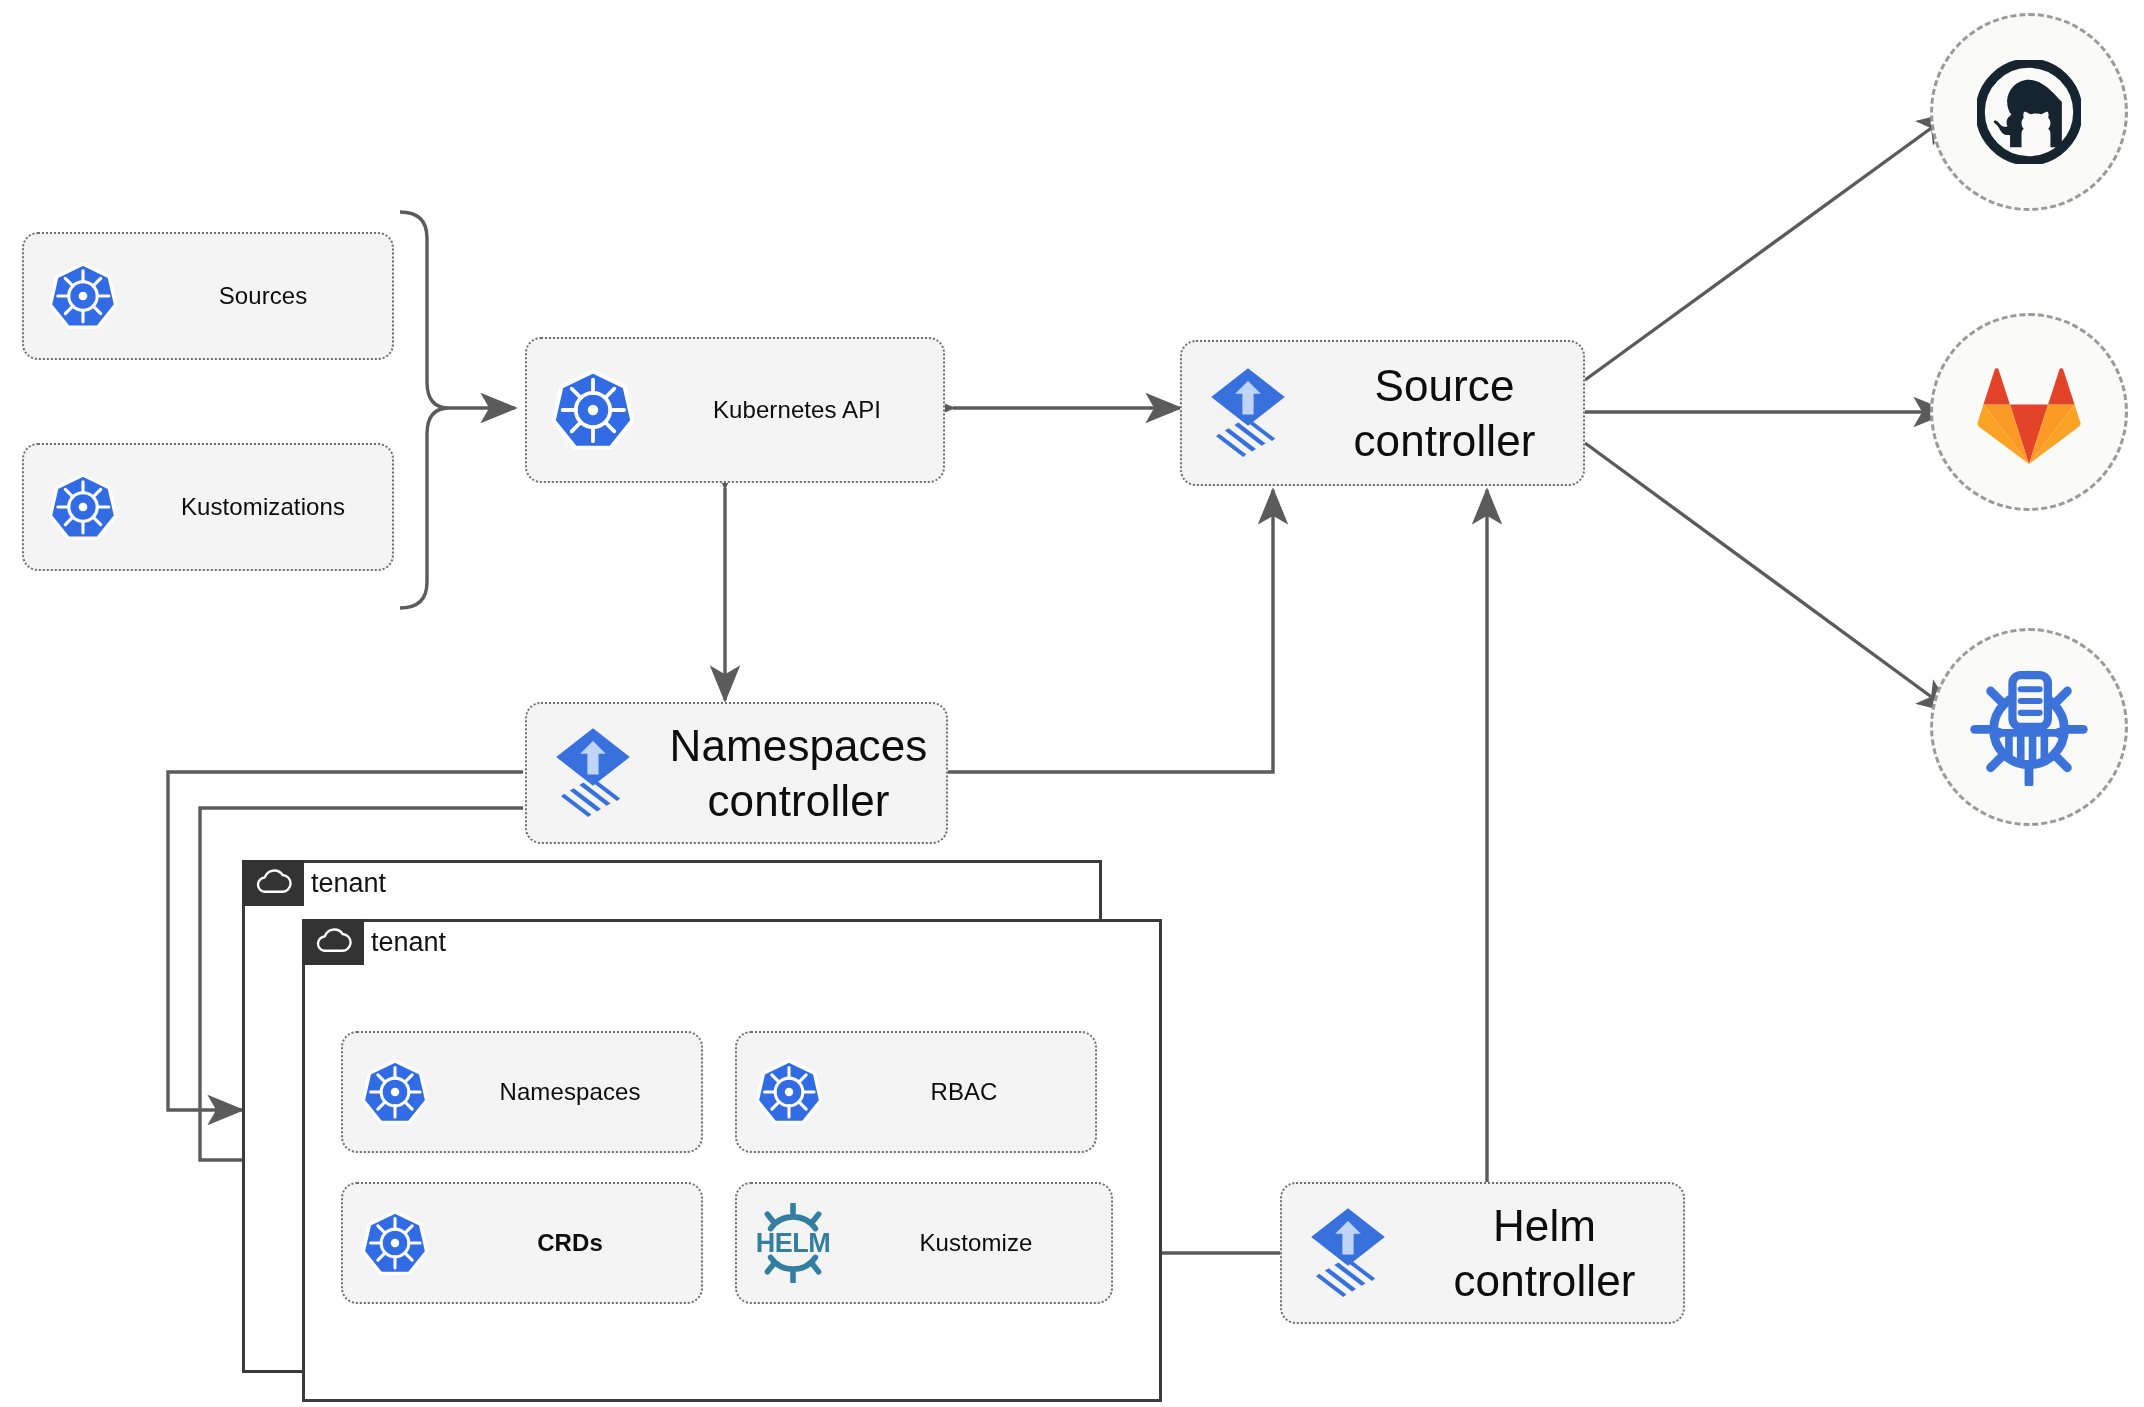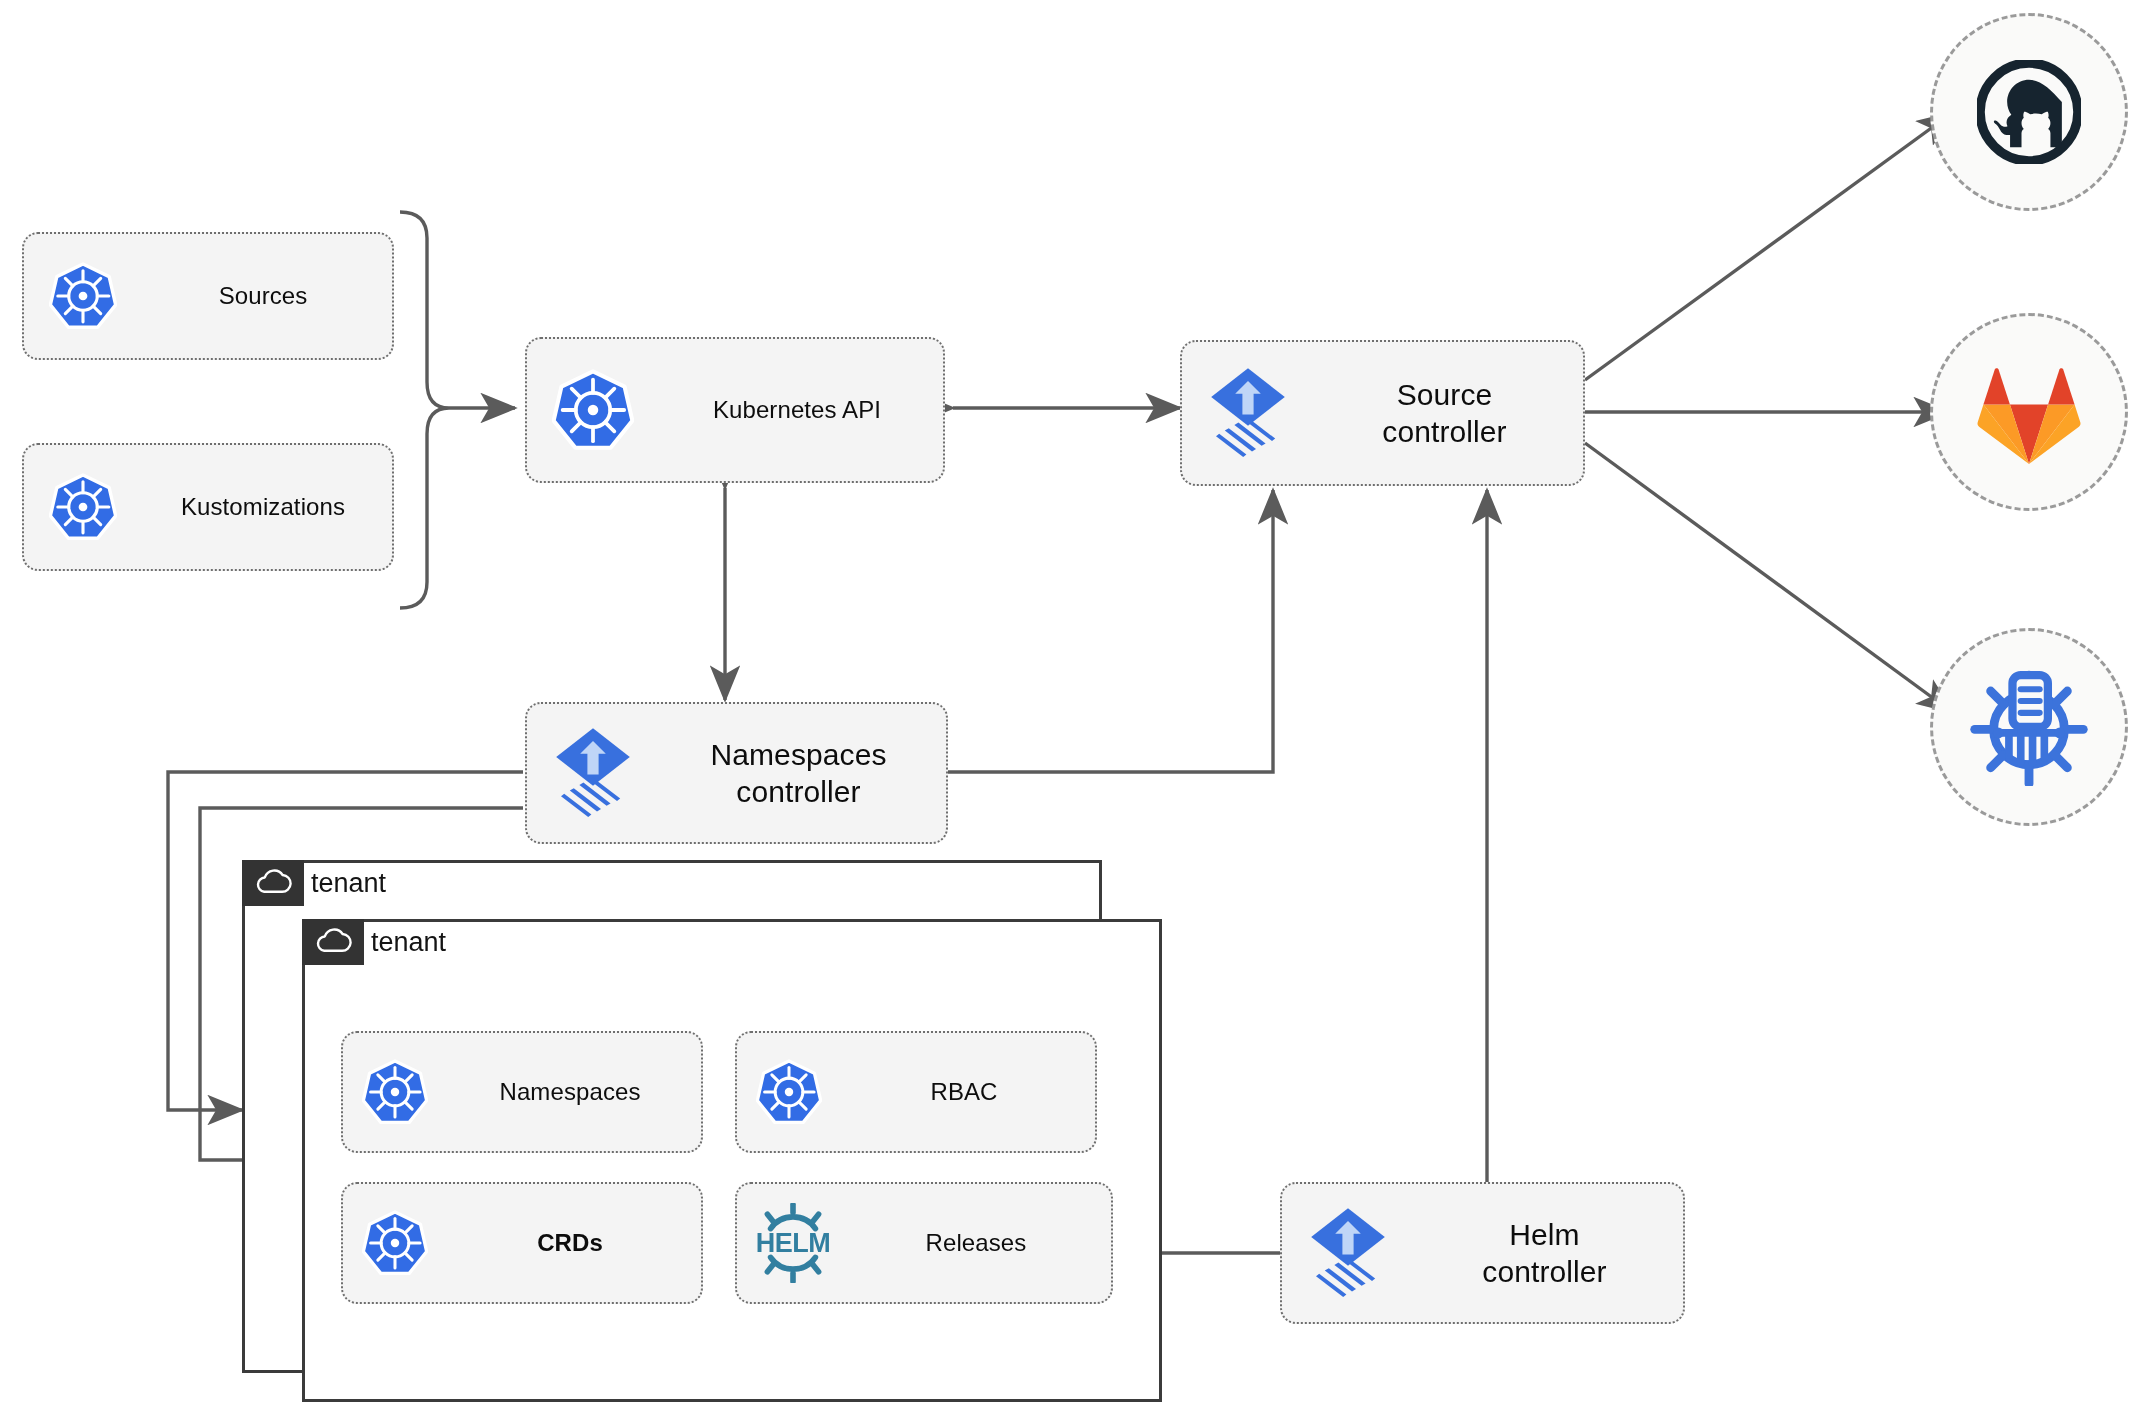--- a/index.html
+++ b/index.html
@@ -5,21 +5,21 @@
   html,body{margin:0;padding:0;background:#ffffff;}
   body{font-family:"Liberation Sans","DejaVu Sans",sans-serif;}
   #stage{position:relative;width:2144px;height:1407px;background:#ffffff;overflow:hidden;}
   #wires{position:absolute;left:0;top:0;width:2144px;height:1407px;pointer-events:none;}
 
   .node{position:absolute;box-sizing:border-box;background:#f4f4f4;
         border:2.5px dotted #6e6e6e;border-radius:16px;display:flex;align-items:center;}
   .node .ico{flex:0 0 auto;display:flex;align-items:center;justify-content:center;}
   .node .lbl{flex:1 1 auto;text-align:center;color:#0d0d0d;line-height:1.25;
              font-size:24px;letter-spacing:.1px;padding-right:8px;}
-  .node.two .lbl{font-size:30px;}
+  .node.two .lbl{font-size:44px;}
 
   .circle{position:absolute;box-sizing:border-box;border:3px dashed #9a9a9a;
           border-radius:50%;background:#fafaf9;display:flex;align-items:center;justify-content:center;}
 
   .tenant{position:absolute;box-sizing:border-box;background:#ffffff;border:3px solid #3b3b3b;}
   .tenant .tab{position:absolute;left:-3px;top:-46px;height:46px;background:#333333;
        display:flex;align-items:center;justify-content:center;width:62px;}
   .tenant .tabline{position:absolute;left:59px;top:-46px;height:46px;right:-3px;
        border-top:3px solid #3b3b3b;border-right:3px solid #3b3b3b;box-sizing:border-box;background:#fff;}
   .tenant .tabtxt{position:absolute;left:66px;top:-46px;height:46px;display:flex;align-items:center;
@@ -294,16 +294,16 @@
   </div>
 
   <div class="node" style="left:735px;top:1182px;width:378px;height:122px;">
     <span class="ico" style="width:112px;position:relative;">
       <svg width="80" height="80" viewBox="0 0 100 100" style="display:block">
           <use href="#def-helmmark"></use>
         </svg>
       <span style="position:absolute;left:0;right:0;top:50%;transform:translateY(-50%);text-align:center;
                    font-size:27px;font-weight:bold;color:#327FA0;letter-spacing:-.5px;">HELM</span>
     </span>
-    <span class="lbl">Releases</span>
+    <span class="lbl">Kustomize</span>
   </div>
 
 </div>
 
 </body></html>

